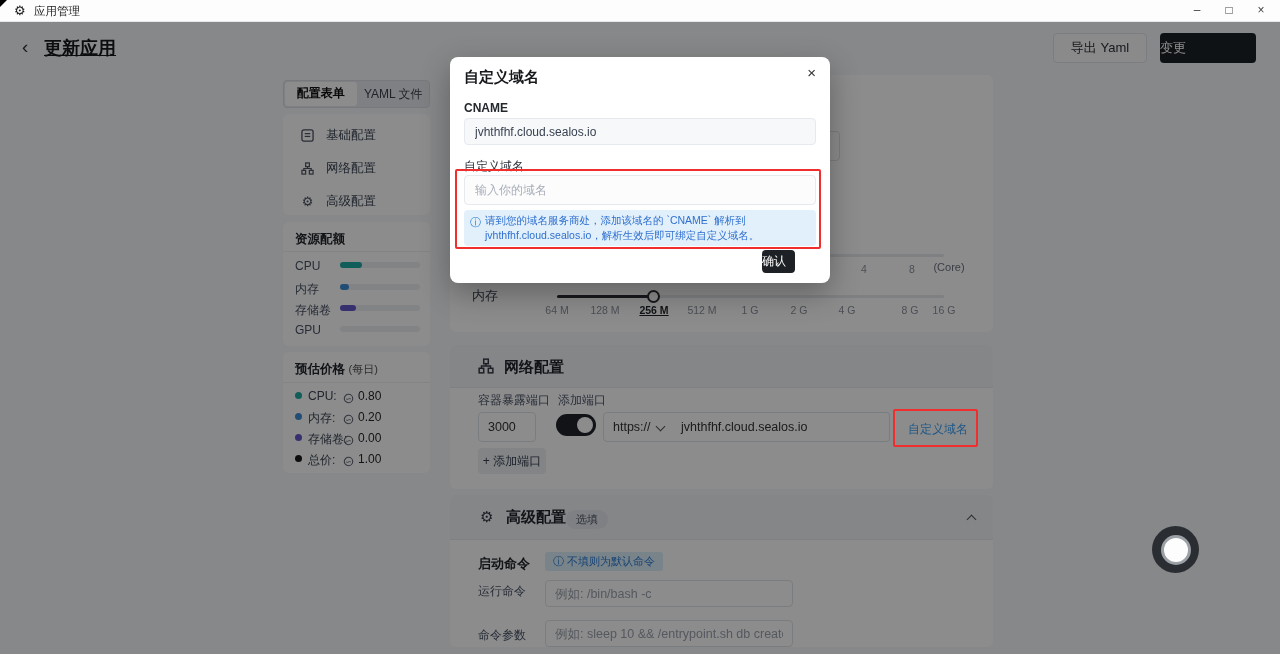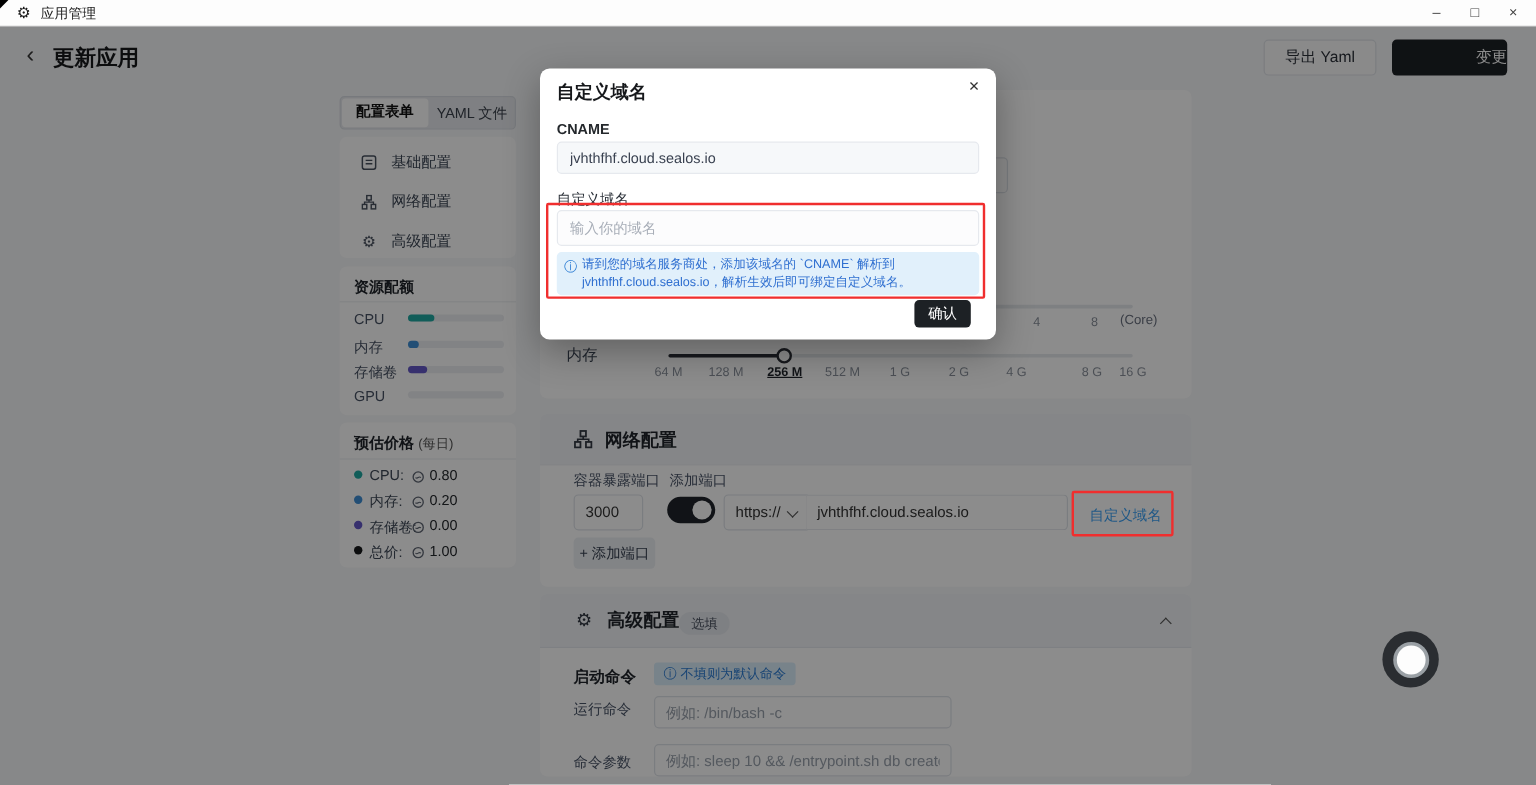--- a/index.html
+++ b/index.html
@@ -9,26 +9,26 @@
   
   .titlebar { position:absolute; top:0; left:0; width:1280px; height:22px; background:#fdfdfd;
               border-bottom:1px solid #e8e8e8; z-index:10; }
   .titlebar .app-icon { position:absolute; left:14px; top:3px; font-size:13px; line-height:15px; color:#1b1b1b; }
   .titlebar .app-title { position:absolute; left:34px; top:4px; font-size:11.5px; color:#222; }
   .win-btn { position:absolute; top:3px; font-size:12px; color:#444; width:18px; text-align:center; cursor:default; }
   .corner-artifact { position:absolute; top:0; left:0; width:0; height:0;
                      border-top:7px solid #000; border-right:7px solid transparent; z-index:300; }
 
   
-  .page-title { position:absolute; left:44px; top:36px; font-size:18px; font-weight:bold; color:#16181b; }
+  .page-title { position:absolute; left:44px; top:36px; font-size:18px; font-weight:bold; color:#16181b;text-decoration:underline; }
   .back-chevron { position:absolute; left:22px; top:36px; font-size:19px; color:#333; }
   .btn-light { position:absolute; height:30px; background:#fbfbfc; border:1px solid #e1e4e9; border-radius:4px;
                font-size:13px; color:#2b3038; text-align:center; line-height:28px; }
   .btn-dark  { position:absolute; height:30px; background:#1d2125; border-radius:4px;
-               font-size:13px; color:#ffffff; text-align:right; line-height:30px; }
+               font-size:13px; color:#ffffff; text-align:left; line-height:30px; }
 
   
   .tabbar { position:absolute; left:283px; top:80px; width:147px; height:28px; background:#e8eaee;
             border:1px solid #d9dde3; border-radius:4px; display:flex; }
   .tabbar .tab { flex:1; font-size:12px; text-align:center; line-height:26px; color:#3a414c; border-radius:3px; }
   .tabbar .tab.active { background:#ffffff; margin:1px; line-height:24px; font-weight:bold; color:#111;font-family:Liberation Mono, monospace; }
   .card { position:absolute; background:#ffffff; border-radius:6px; }
   .nav-item { position:absolute; left:8px; width:131px; height:28px; border-radius:4px;
               display:flex; align-items:center; gap:11px; padding-left:9px; color:#3d4756; font-size:12.5px; }
   .nav-item .nicon { width:15px; height:15px; display:inline-flex; align-items:center; justify-content:center;
@@ -83,22 +83,22 @@
   .m-label { position:absolute; left:14px; font-size:12px; color:#24282c; font-weight:600; }
   .m-label2 { position:absolute; left:14px; font-size:12px; color:#2c323a; }
   .m-input { position:absolute; left:14px; width:352px; border:1px solid #e6e9ee; border-radius:4px;
              font-size:12px; color:#394150; padding:0 10px; font-family:"Liberation Sans",sans-serif; }
   .m-input::placeholder { color:#a8aeb8; }
   .info-box { position:absolute; left:14px; top:153px; width:352px; height:36px; background:#e1f0fb;
               border-radius:4px; }
   .info-box .i-icon { position:absolute; left:6px; top:5px; font-size:11px; color:#2b7cd3; }
   .info-box .i-text { position:absolute; left:21px; top:3px; width:326px; font-size:10.5px; line-height:1.45;
                       color:#2f6fd0; }
-  .m-confirm { position:absolute; left:312px; top:193px; width:47px; height:23px; background:#1d2125;
-               border-radius:4px; color:#fff; font-size:12px; text-align:center; line-height:23px; }
+  .m-confirm { position:absolute; left:312px; top:193px; width:33px; height:23px; background:#1d2125;
+               border-radius:4px; color:#fff; font-size:12px; text-align:left; line-height:23px; }
 
   
   .cursor-ring { position:absolute; left:1152px; top:526px; width:47px; height:47px; background:#2a2d31;
                  border-radius:50%; z-index:70; display:flex; align-items:center; justify-content:center; }
   .cursor-ring .inner { width:24px; height:24px; background:#fdfdfd; border-radius:50%;
                         box-shadow:0 0 0 3px #9aa0a5; }
 </style>
 </head>
 <body>
 

